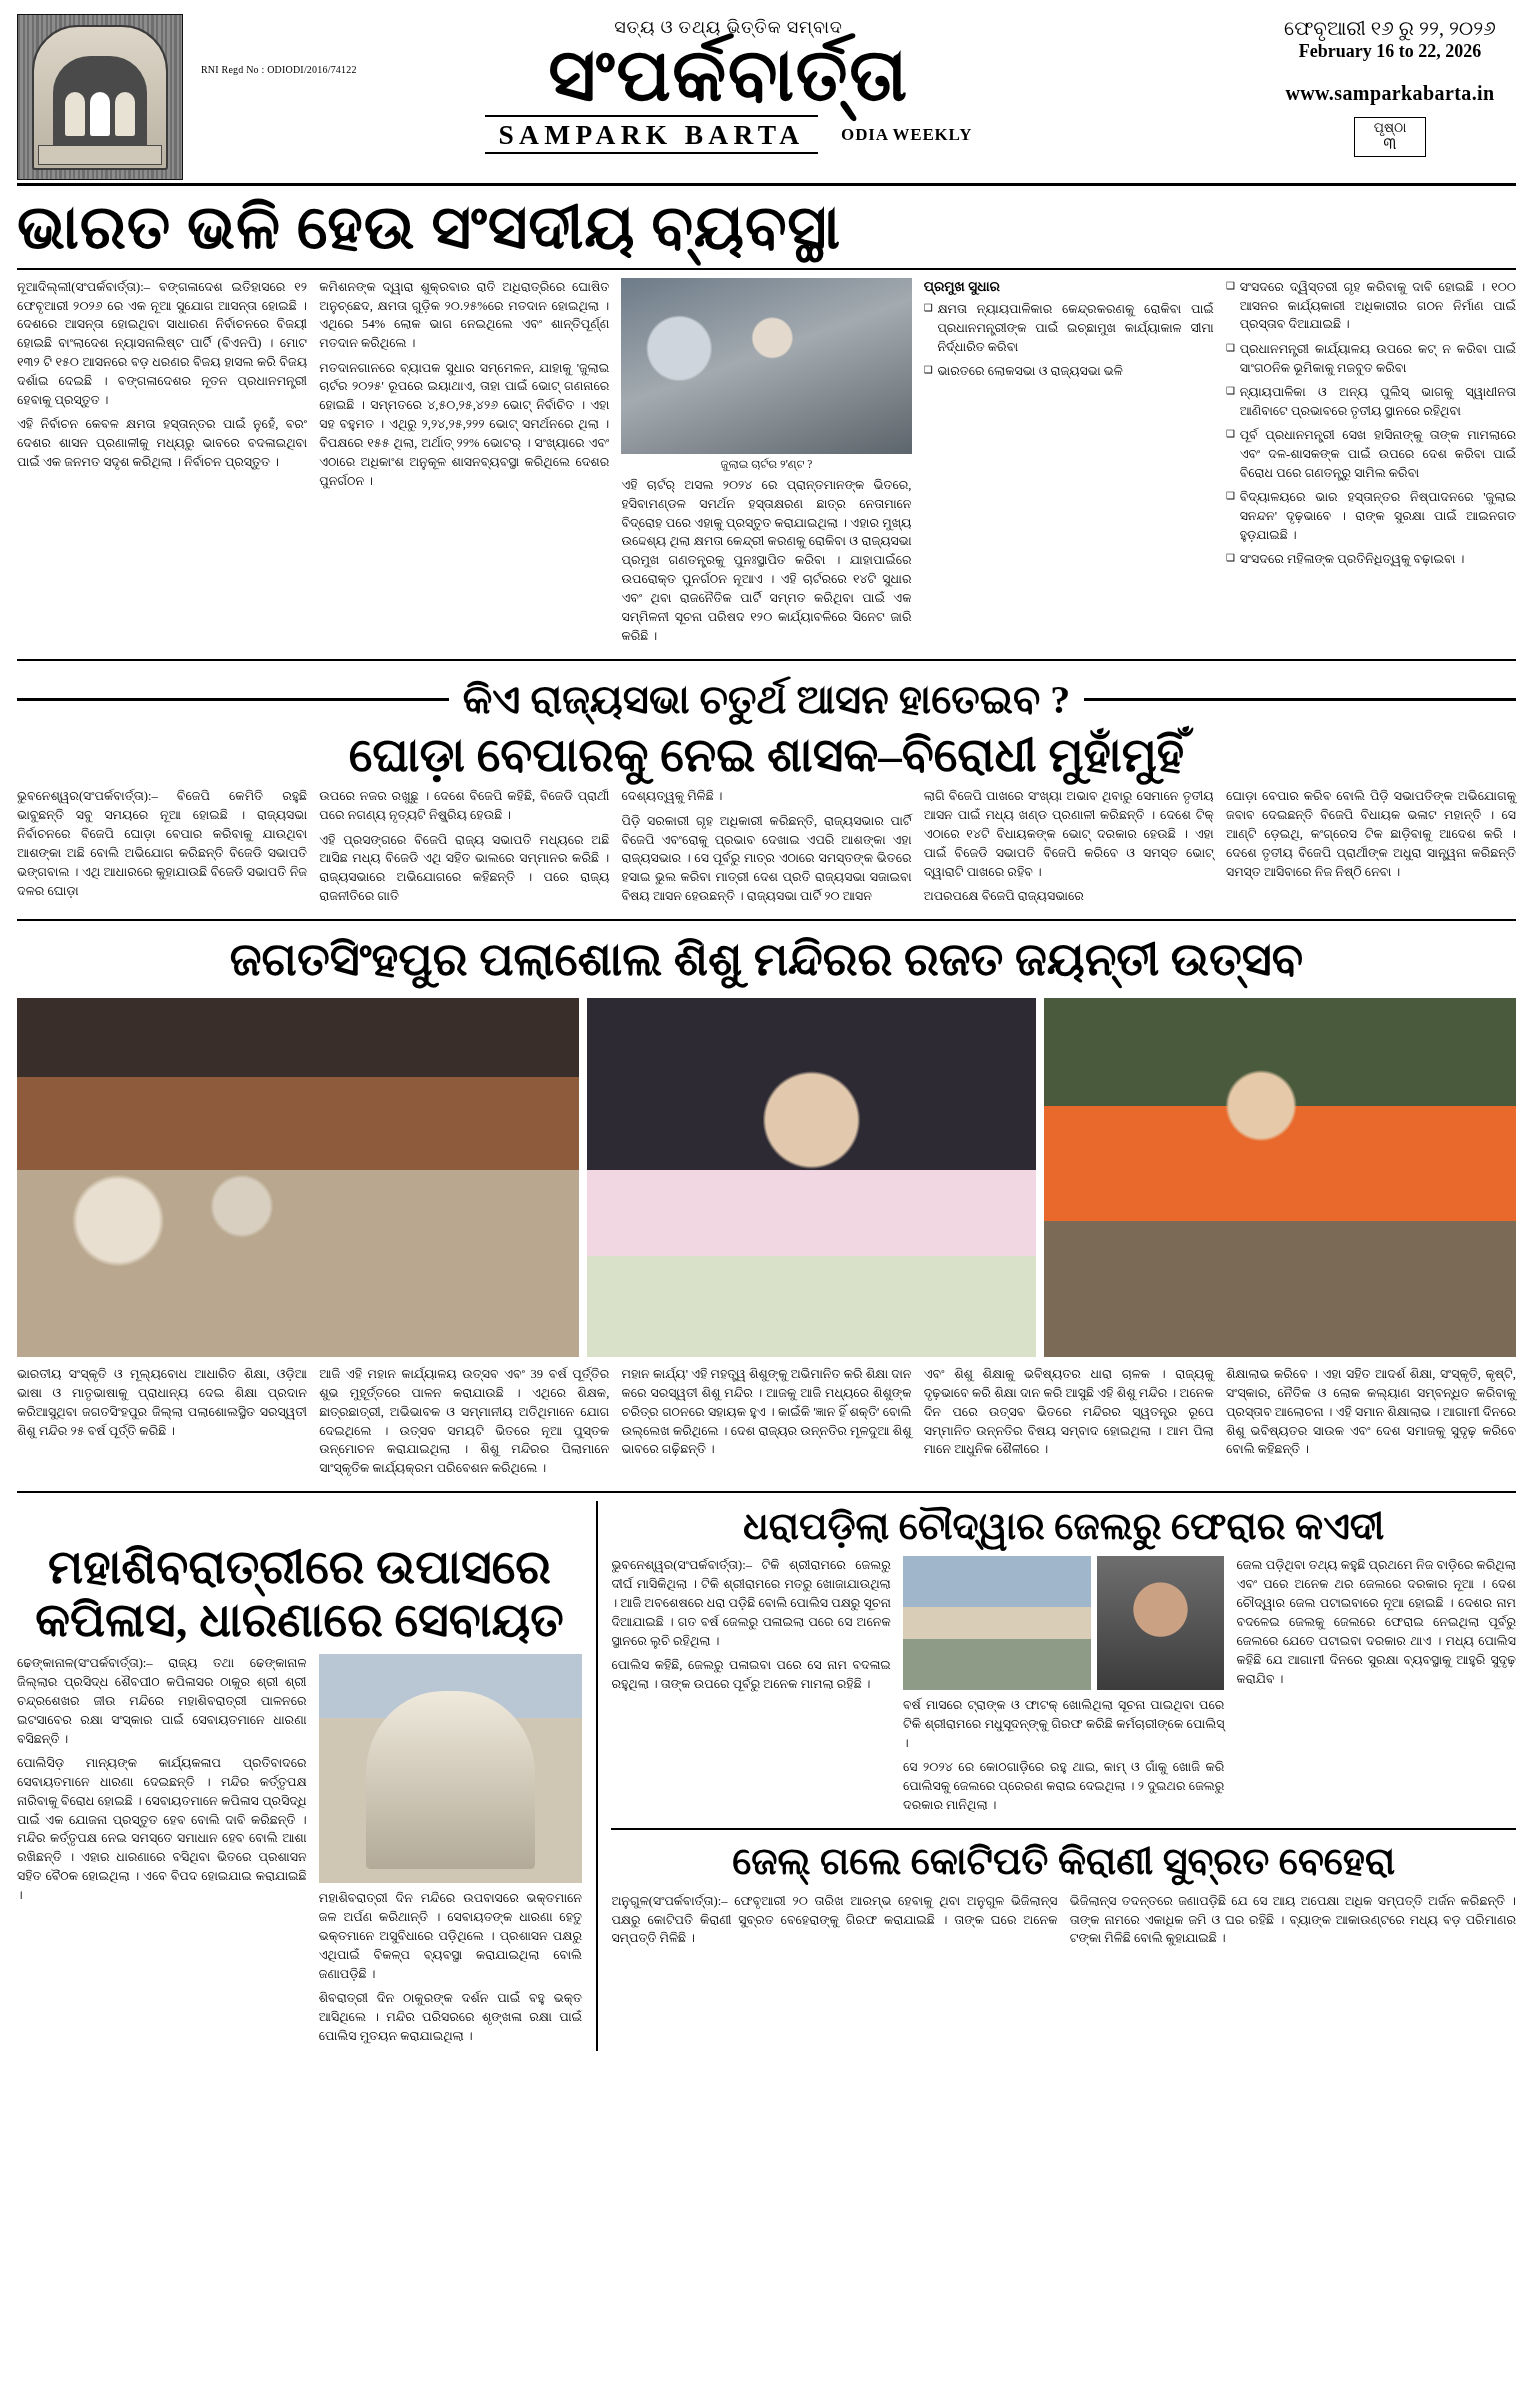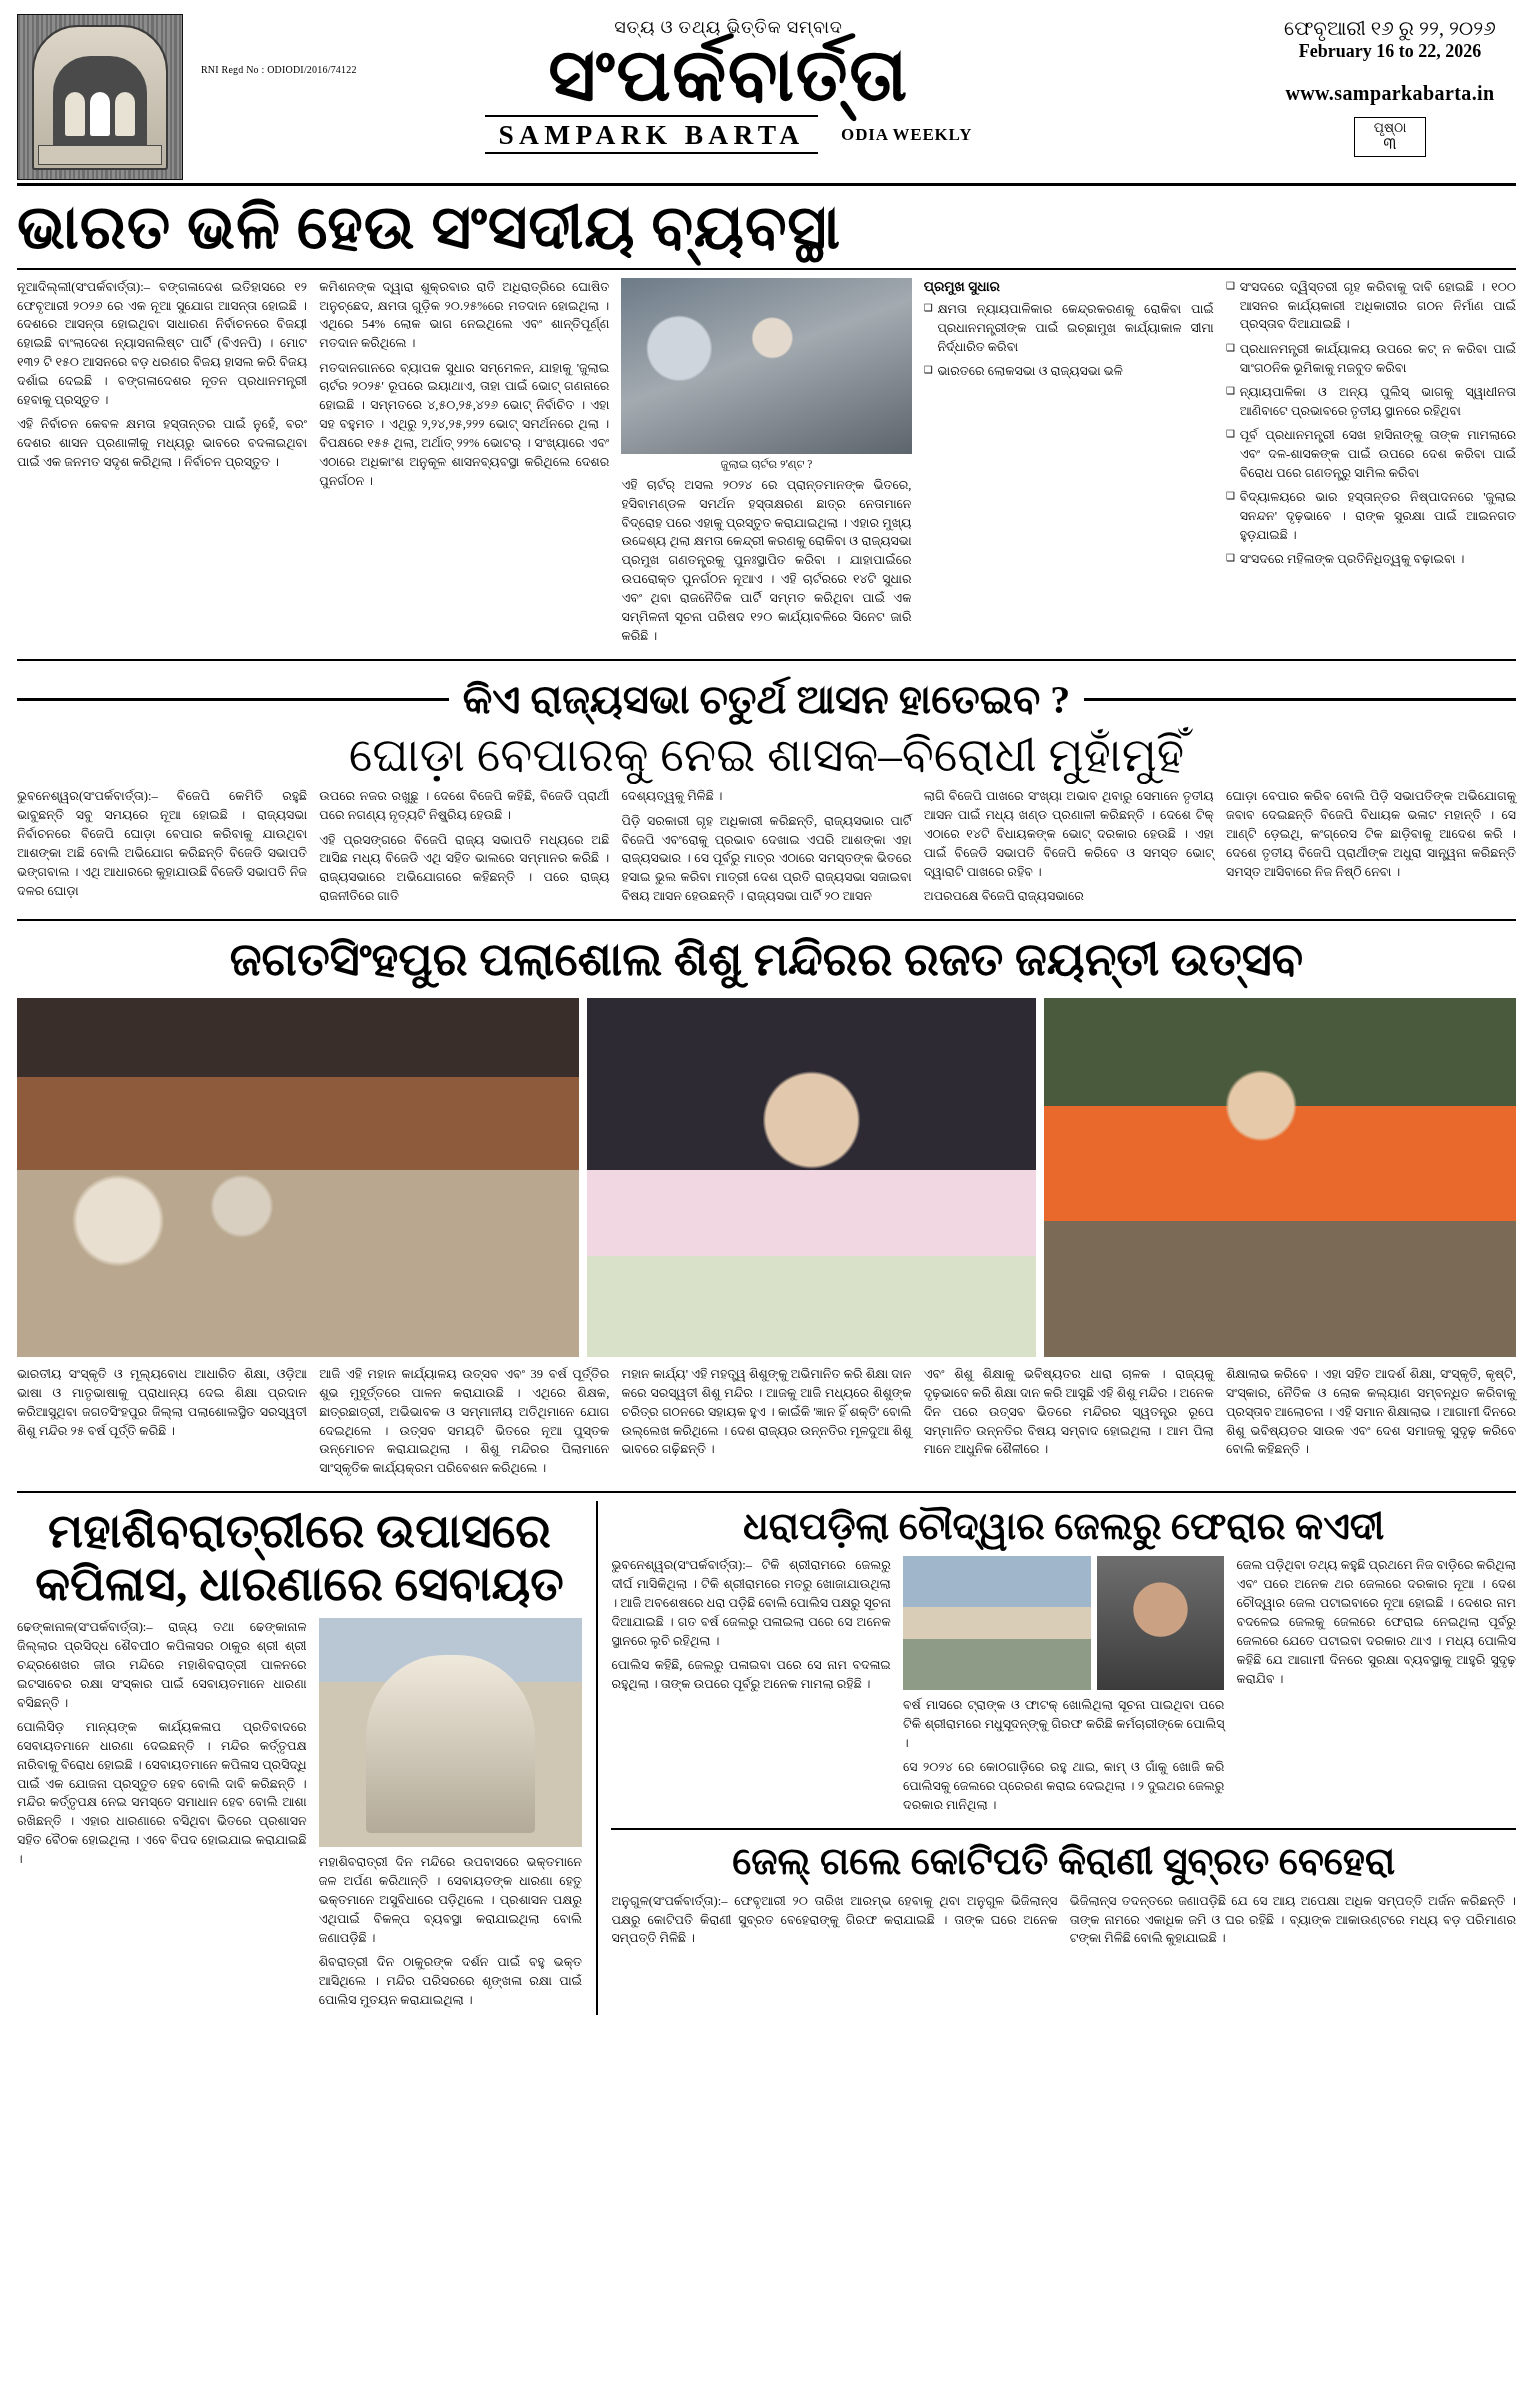--- a/index.html
+++ b/index.html
@@ -51,21 +51,21 @@
   
   .lead-head{
     text-align:left; font-size:61px; font-weight:bold; letter-spacing:0.8px;
     padding:10.7px 0 7.6px 0; border-bottom:2.3px solid #000; line-height:1.05;
   }
   .sec-head{
     text-align:center; font-size:40px; font-weight:bold; padding:7.6px 0 4.6px;
   }
   .sec-head.with-lines{display:flex; align-items:center; gap:13.7px; justify-content:center;}
   .sec-head.with-lines .ln{height:2.3px; background:#000; flex:1 1 auto;}
-  .sec-head2{text-align:center; font-size:47px; font-weight:normal; padding:3.1px 0 7.6px; line-height:1.05;}
+  .sec-head2{text-align:center; font-size:47px; font-weight:bold; padding:3.1px 0 7.6px; line-height:1.05;}
   .band-head{
     text-align:center; font-size:46px; font-weight:bold; padding:7.6px 0 9.2px; line-height:1.05;
     border-top:2.3px solid #000;
   }
   
   .cols{display:flex; gap:12.2px;}
   .col{flex:1 1 0; min-width:0;}
   .body{font-size:12.6px; line-height:1.5; text-align:justify;}
   .body p{margin:0 0 5.3px 0;}
   .bull{font-size:12.6px; line-height:1.5; text-align:justify;}
@@ -279,21 +279,21 @@
           <p>ଶିକ୍ଷାଲାଭ କରିବେ । ଏହା ସହିତ ଆଦର୍ଶ ଶିକ୍ଷା, ସଂସ୍କୃତି, କୃଷ୍ଟି, ସଂସ୍କାର, ନୈତିକ ଓ ଲୋକ କଲ୍ୟାଣ ସମ୍ବନ୍ଧିତ କରିବାକୁ ପ୍ରସ୍ତାବ ଆଲୋଚନା । ଏହି ସମାନ ଶିକ୍ଷାଲାଭ । ଆଗାମୀ ଦିନରେ ଶିଶୁ ଭବିଷ୍ୟତର ସାଉକ ଏବଂ ଦେଶ ସମାଜକୁ ସୁଦୃଢ଼ କରିବେ ବୋଲି କହିଛନ୍ତି ।</p>
         </div>
       </div>
   </div>
 
   <div class="sep"></div>
 
   <div style="display:flex; gap:13.7px;">
 
     <div style="flex:0 0 565px;">
-      <div class="odia" style="text-align:center;font-size:47px;font-weight:bold;line-height:1.12;padding:4.6px 0 7.6px;">ମହାଶିବରାତ୍ରୀରେ ଉପାସରେ କପିଳାସ, ଧାରଣାରେ ସେବାୟତ</div>
+      <div class="odia" style="text-align:center;font-size:47px;font-weight:bold;line-height:1.12;padding:4.6px 0 7.6px;margin-top:36px;">ମହାଶିବରାତ୍ରୀରେ ଉପାସରେ କପିଳାସ, ଧାରଣାରେ ସେବାୟତ</div>
       <div class="cols">
         <div class="col" style="flex:1.1">
           <div class="body odia">
             <p>ଢେଙ୍କାନାଳ(ସଂପର୍କବାର୍ତ୍ତା):– ରାଜ୍ୟ ତଥା ଢେଙ୍କାନାଳ ଜିଲ୍ଲାର ପ୍ରସିଦ୍ଧ ଶୈବପୀଠ କପିଳାସର ଠାକୁର ଶ୍ରୀ ଶ୍ରୀ ଚନ୍ଦ୍ରଶେଖର ଜୀଉ ମନ୍ଦିରେ ମହାଶିବରାତ୍ରୀ ପାଳନରେ ଇଟସାବେର ରକ୍ଷା ସଂସ୍କାର ପାଇଁ ସେବାୟତମାନେ ଧାରଣା ବସିଛନ୍ତି ।</p>
             <p>ପୋଲିସିଡ଼ ମାନ୍ୟଙ୍କ କାର୍ଯ୍ୟକଳାପ ପ୍ରତିବାଦରେ ସେବାୟତମାନେ ଧାରଣା ଦେଇଛନ୍ତି । ମନ୍ଦିର କର୍ତ୍ତୃପକ୍ଷ ନାରିବାକୁ ବିରୋଧ ହୋଇଛି । ସେବାୟତମାନେ କପିଳାସ ପ୍ରସିଦ୍ଧି ପାଇଁ ଏକ ଯୋଜନା ପ୍ରସ୍ତୁତ ହେବ ବୋଲି ଦାବି କରିଛନ୍ତି । ମନ୍ଦିର କର୍ତ୍ତୃପକ୍ଷ ନେଇ ସମସ୍ତେ ସମାଧାନ ହେବ ବୋଲି ଆଶା ରଖିଛନ୍ତି । ଏହାର ଧାରଣାରେ ବସିଥିବା ଭିତରେ ପ୍ରଶାସନ ସହିତ ବୈଠକ ହୋଇଥିଲା । ଏବେ ବିପଦ ହୋଇଯାଇ କରାଯାଇଛି ।</p>
           </div>
         </div>
         <div class="col" style="flex:1">
           <div class="photo p-temple" style="height:229px"></div>
           <div class="body odia" style="margin-top:6.1px">

